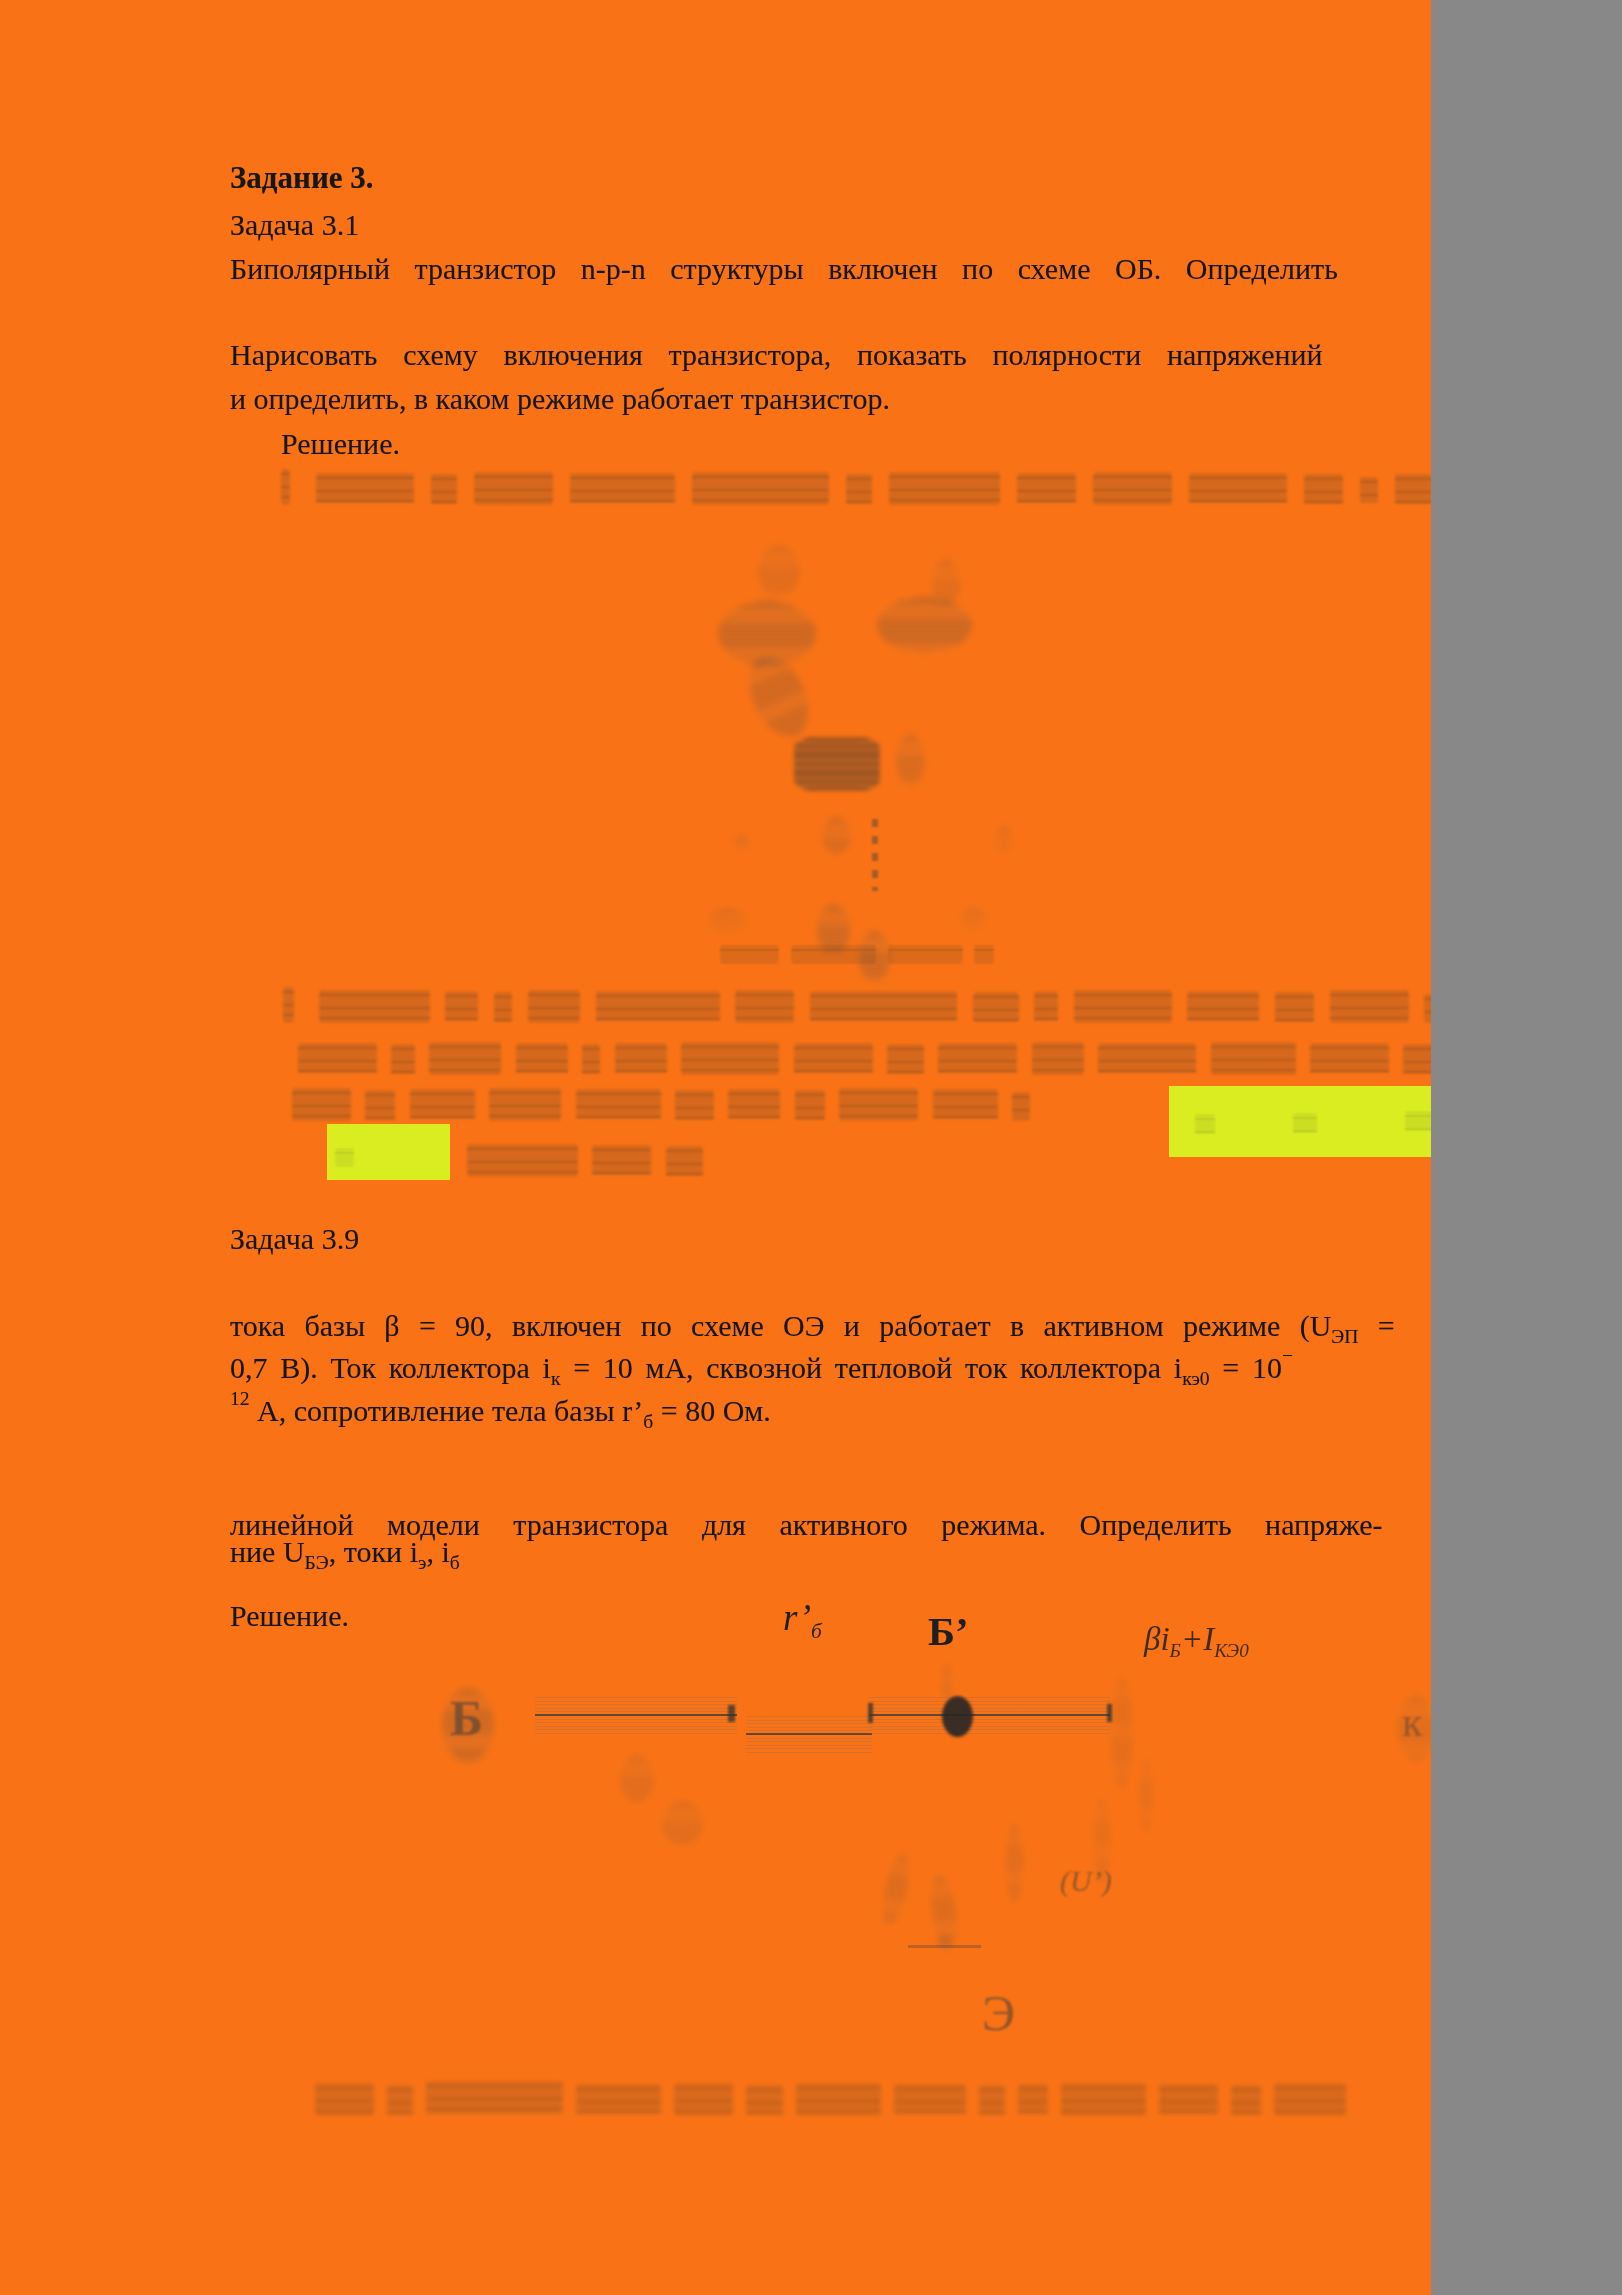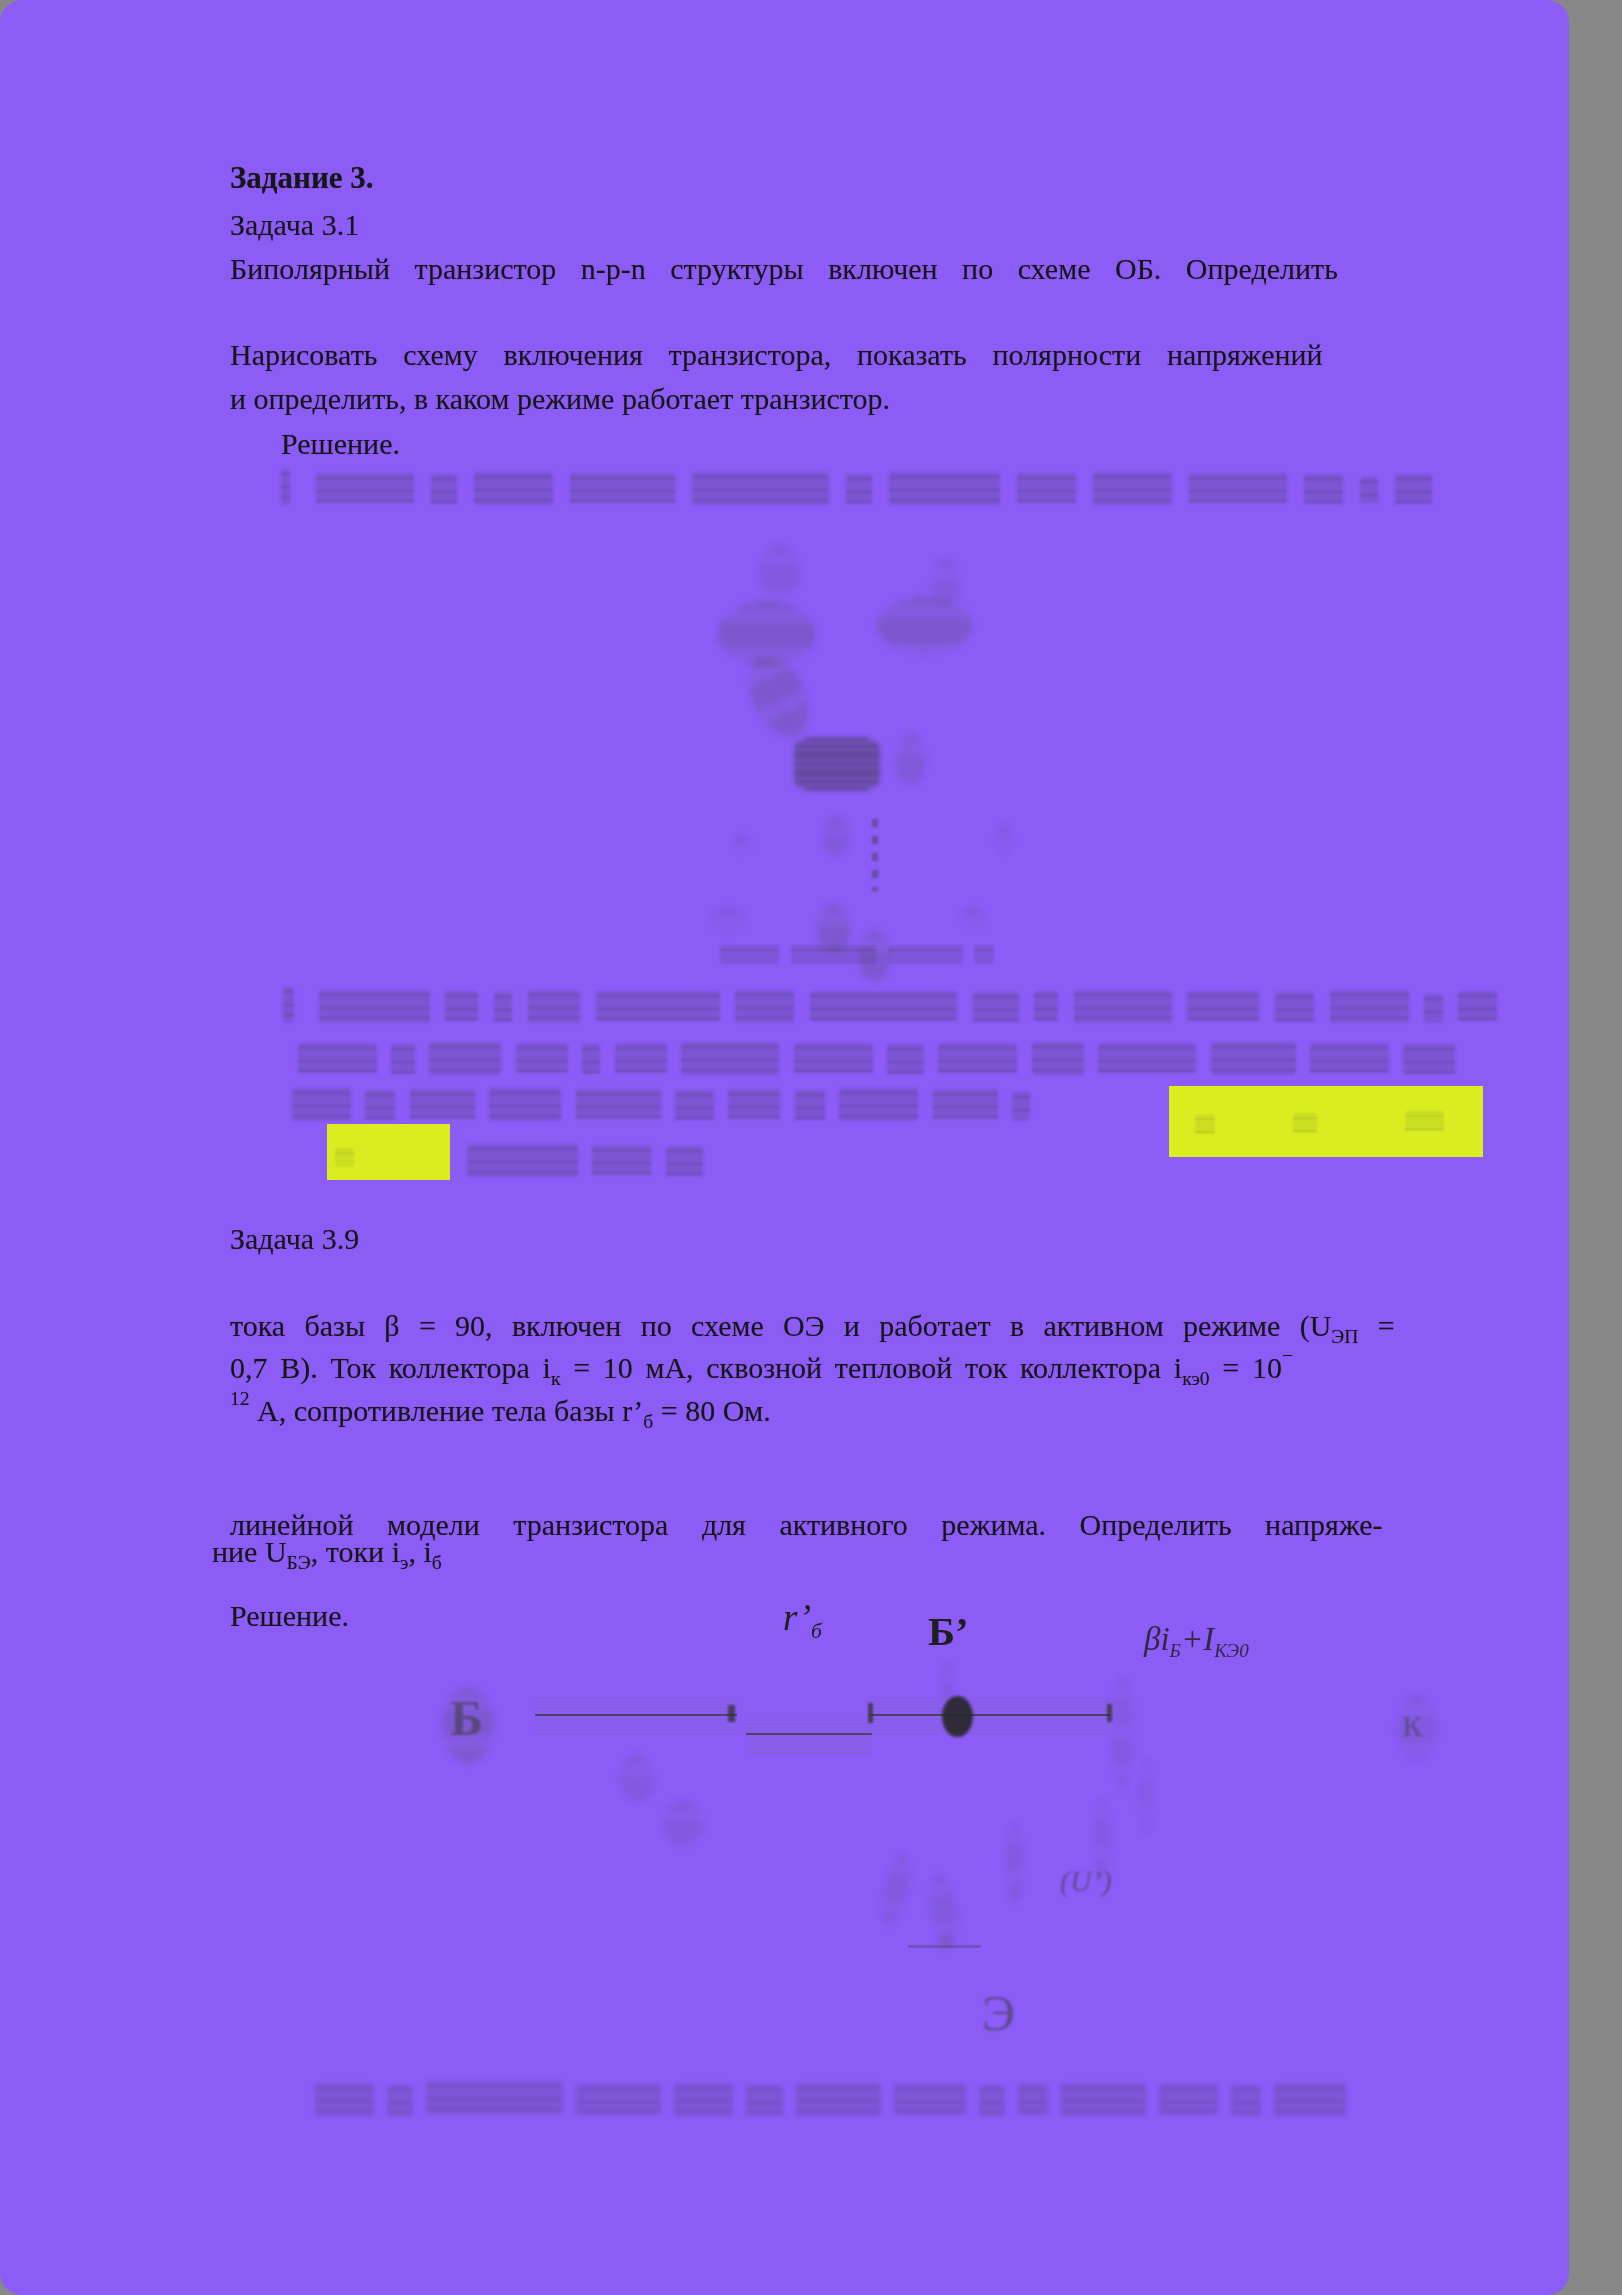--- a/index.html
+++ b/index.html
@@ -1,17 +1,17 @@
 <!DOCTYPE html>
 <html style="font-size:10.5px"><head>
 <meta charset="utf-8">
 <style>
   html,body{margin:0;padding:0;background:#888;}
-  .page{position:relative;width:1569px;height:2295px;background:#8b5cf6;overflow:hidden;
-        font-family:"Liberation Serif", serif;border-radius:22px;}
+  .page{position:relative;width:1431px;height:2295px;background:#f97316;overflow:hidden;
+        font-family:"Liberation Serif", serif;}
   .t{position:absolute;font-family:"Liberation Serif",serif;font-size:30px;color:#161616;
      white-space:nowrap;line-height:1.25;text-shadow:0 0 0.7px rgba(30,30,30,.35);}
   .bold{font-weight:bold;font-size:31px;}
   .t sub{font-size:19.6px;vertical-align:-7.2px;line-height:0;}
   .t sup{font-size:19.6px;vertical-align:15.7px;line-height:0;}
   .fadeline{position:absolute;display:flex;align-items:flex-end;filter:blur(1.7px);opacity:.5;}
   .fadeline .w{flex:0 0 auto;border-radius:2px;
      background:repeating-linear-gradient(180deg, rgba(30,30,30,.85) 0 1.3px, rgba(150,150,150,.12) 1.3px 3.3px);}
   .blob{position:absolute;border-radius:50%;filter:blur(3.3px);opacity:.45;
      background:repeating-linear-gradient(180deg, rgba(60,60,60,.75) 0 1.6px, rgba(170,170,170,.1) 1.6px 3.9px);}
@@ -145,21 +145,21 @@
   </div>
   <div class="hl" style="left:327px;top:1124px;width:123px;height:56px">
     <span class="mk" style="left:7.9px;top:25px;width:19.6px;height:17px"></span>
   </div>
 
   <div class="t" style="left:230px;top:1220px">Задача 3.9</div>
   <div class="t" style="left:230px;top:1307px;word-spacing:11.8px"><span>тока базы β = 90, включен по схеме ОЭ и работает в активном режиме (U</span><sub>ЭП</sub><span> =</span></div>
   <div class="t" style="left:230px;top:1349px;word-spacing:5.2px"><span>0,7 В). Ток коллектора i</span><sub>к</sub><span> = 10 мА, сквозной тепловой ток коллектора i</span><sub>кэ0</sub><span> = 10</span><sup>−</sup></div>
   <div class="t" style="left:230px;top:1392px"><sup>12</sup><span> А, сопротивление тела базы r’</span><sub>б</sub><span> = 80 Ом.</span></div>
   <div class="t" style="left:230px;top:1506px;word-spacing:26px">линейной модели транзистора для активного режима. Определить напряже-</div>
-  <div class="t" style="left:212px;top:1533px"><span>ние U</span><sub>БЭ</sub><span>, токи i</span><sub>э</sub><span>, i</span><sub>б</sub></div>
+  <div class="t" style="left:230px;top:1533px"><span>ние U</span><sub>БЭ</sub><span>, токи i</span><sub>э</sub><span>, i</span><sub>б</sub></div>
   <div class="t" style="left:230px;top:1597px">Решение.</div>
 
   <div class="figlabel" style="left:783px;top:1599px;font-size:37px;font-style:italic"><span>r’</span><sub>б</sub></div>
   <div class="figlabel" style="left:928px;top:1611px;font-size:41px;font-weight:600">Б’</div>
   <div class="figlabel" style="left:1144px;top:1623px;font-size:33px;font-style:italic;opacity:.85"><span>βi</span><sub>Б</sub><span>+I</span><sub>КЭ0</sub></div>
 
   <div class="blob" style="left:442px;top:1688px;width:52px;height:75px;opacity:.5"></div>
   <div class="faint" style="left:450px;top:1693px;font-size:50px;font-weight:bold;filter:blur(1.3px)">Б</div>
 
   <div class="band" style="left:535px;top:1697px;width:202px;height:38px"></div>

